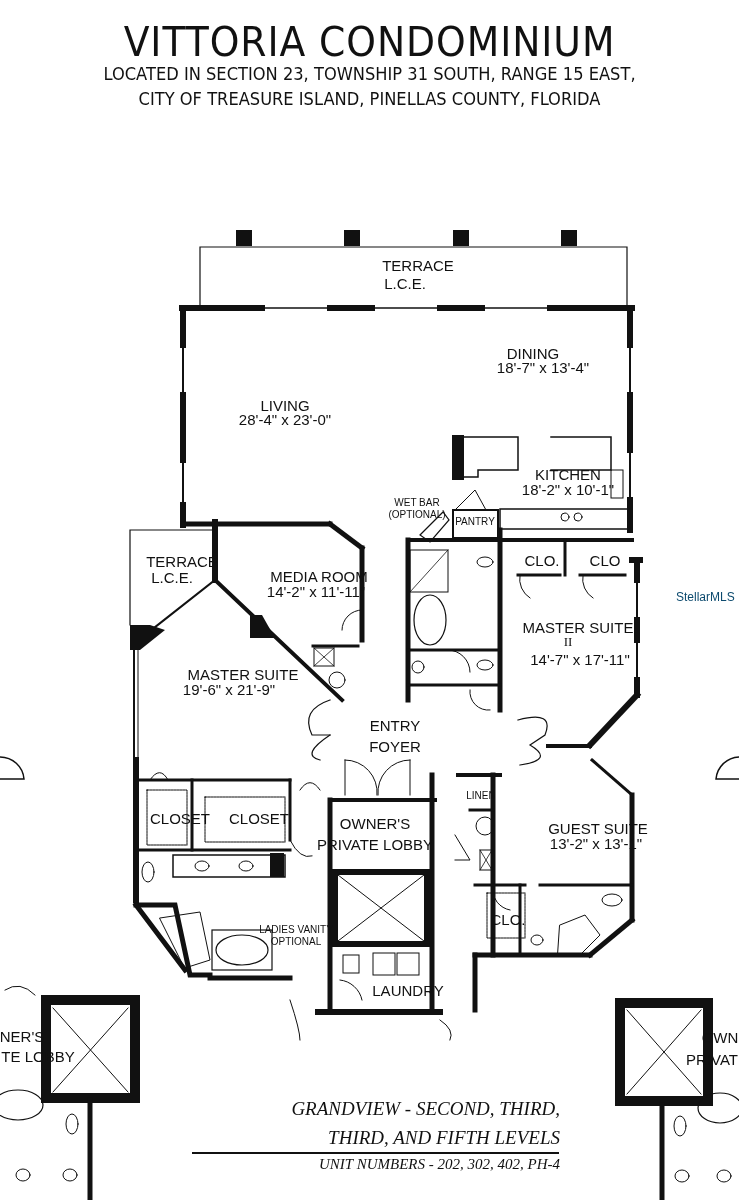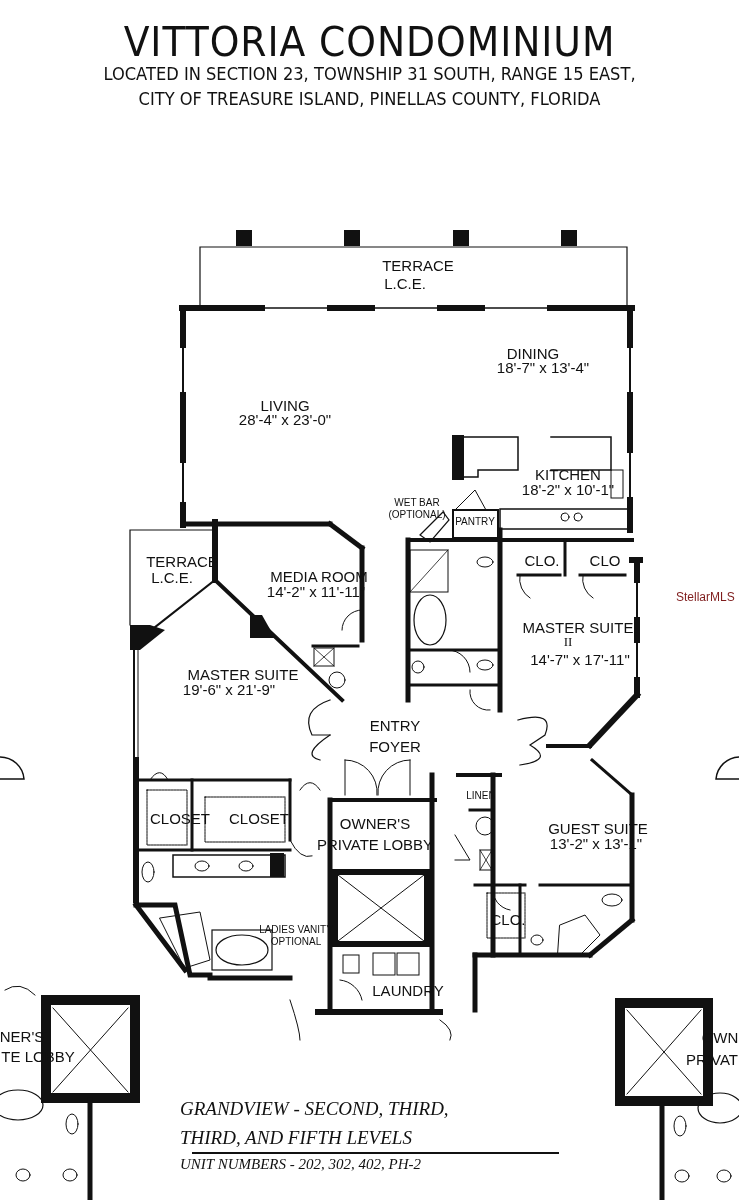--- a/index.html
+++ b/index.html
@@ -4,26 +4,26 @@
 <style>
   html, body { margin:0; padding:0; background:#ffffff; }
   body { width:739px; height:1200px; position:relative; overflow:hidden; font-family:"DejaVu Sans", "Liberation Sans", sans-serif; color:#111; }
   .title { position:absolute; left:0; width:739px; text-align:center; top:18px; font-size:41px; letter-spacing:1px; font-family:"DejaVu Sans", sans-serif; font-weight:normal; transform:scaleX(0.92); }
   .subtitle { position:absolute; left:0; width:739px; text-align:center; font-size:17.5px; font-family:"DejaVu Sans", sans-serif; transform:scaleX(0.93); }
   .sub1 { top:64px; }
   .sub2 { top:89px; }
   svg.plan { position:absolute; left:0; top:0; }
   .room-label { font-family:"Liberation Sans", sans-serif; font-size:15px; fill:#111; }
   .small-label { font-family:"Liberation Sans", sans-serif; font-size:10px; fill:#111; }
-  .caption { position:absolute; left:180px; width:380px; text-align:left; font-family:"Liberation Serif", serif; font-style:italic; color:#111; }
+  .caption { position:absolute; left:180px; width:380px; text-align:right; font-family:"Liberation Serif", serif; font-style:italic; color:#111; }
   .cap1 { top:1098px; font-size:19px; }
   .cap2 { top:1127px; font-size:19px; }
   .cap-rule { position:absolute; left:192px; top:1152px; width:367px; height:2px; background:#111; }
   .cap3 { top:1156px; font-size:15px; }
-  .watermark { position:absolute; left:676px; top:590px; font-family:"Liberation Sans", sans-serif; font-size:12px; color:#7f1d1d; }
+  .watermark { position:absolute; left:676px; top:590px; font-family:"Liberation Sans", sans-serif; font-size:12px; color:#0c4a6e; }
 </style>
 </head>
 <body>
 
 <div class="title">VITTORIA  CONDOMINIUM</div>
 <div class="subtitle sub1">LOCATED IN SECTION 23, TOWNSHIP 31 SOUTH, RANGE 15 EAST,</div>
 <div class="subtitle sub2">CITY OF TREASURE ISLAND, PINELLAS COUNTY, FLORIDA</div>
 
 <svg class="plan" width="739" height="1200" viewBox="0 0 739 1200" xmlns="http://www.w3.org/2000/svg">
   <g fill="none" stroke="#111" stroke-linecap="square">
@@ -294,13 +294,13 @@
     <text class="room-label" x="720" y="1043" text-anchor="middle">OWN</text>
     <text class="room-label" x="712" y="1065" text-anchor="middle">PRIVAT</text>
   </g>
 </svg>
 
 <div class="watermark">StellarMLS</div>
 
 <div class="caption cap1">GRANDVIEW - SECOND, THIRD,</div>
 <div class="caption cap2">THIRD, AND FIFTH LEVELS</div>
 <div class="cap-rule"></div>
-<div class="caption cap3">UNIT NUMBERS - 202, 302, 402, PH-2</div>
+<div class="caption cap3">UNIT NUMBERS - 202, 302, 402, PH-4</div>
 
 </body></html>

